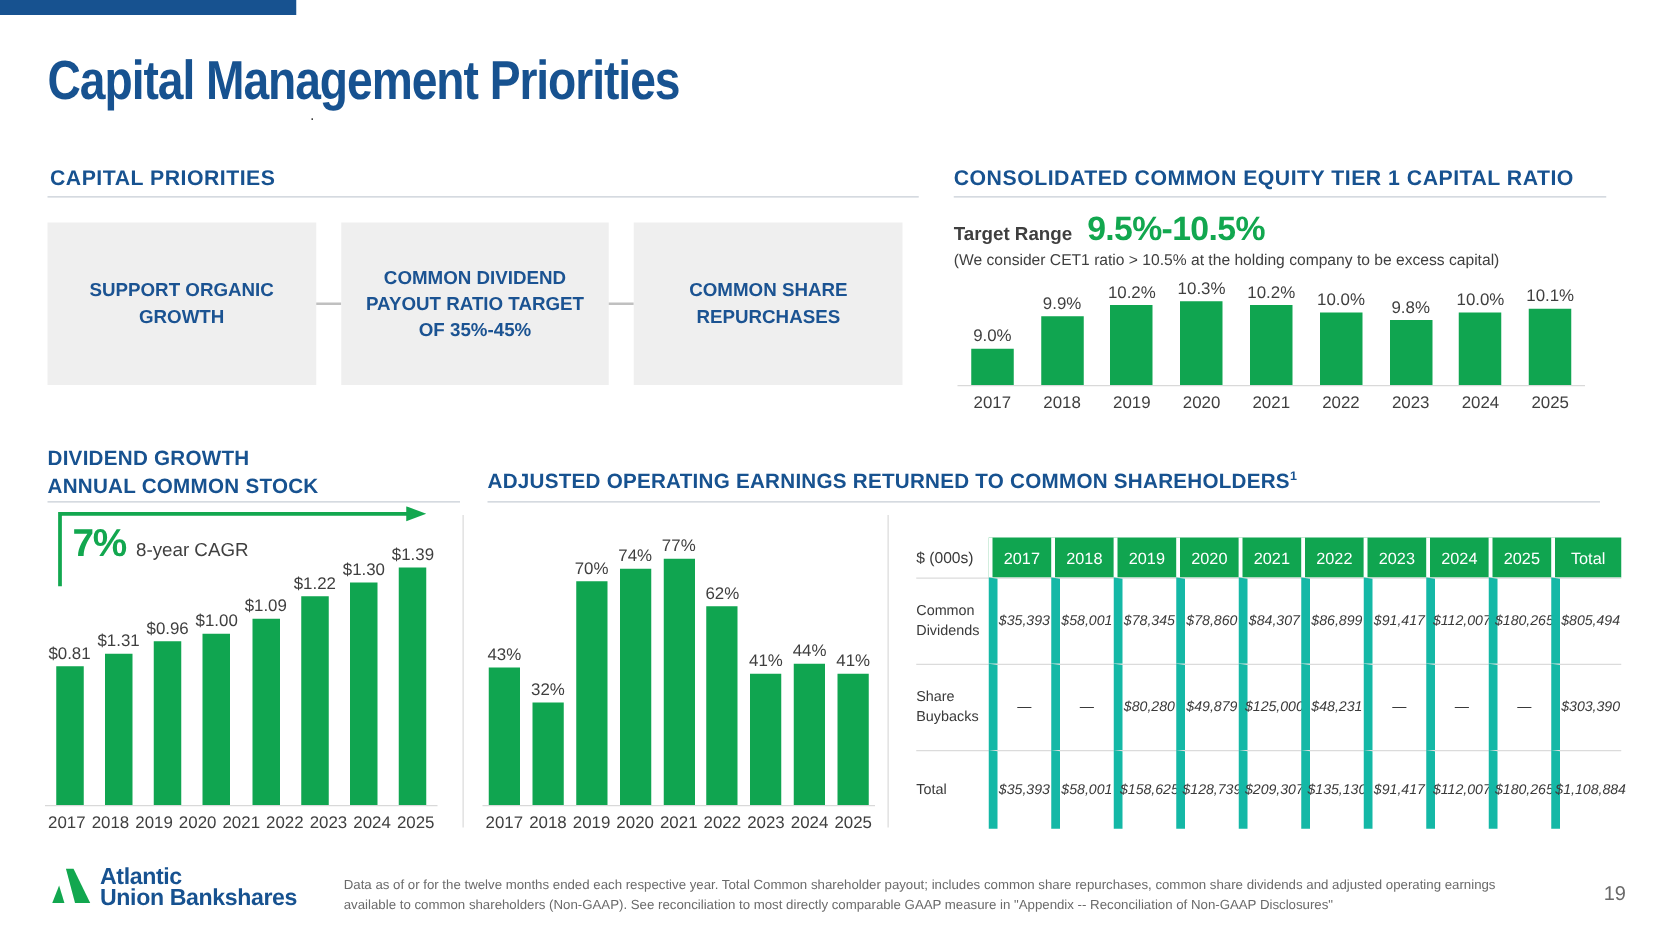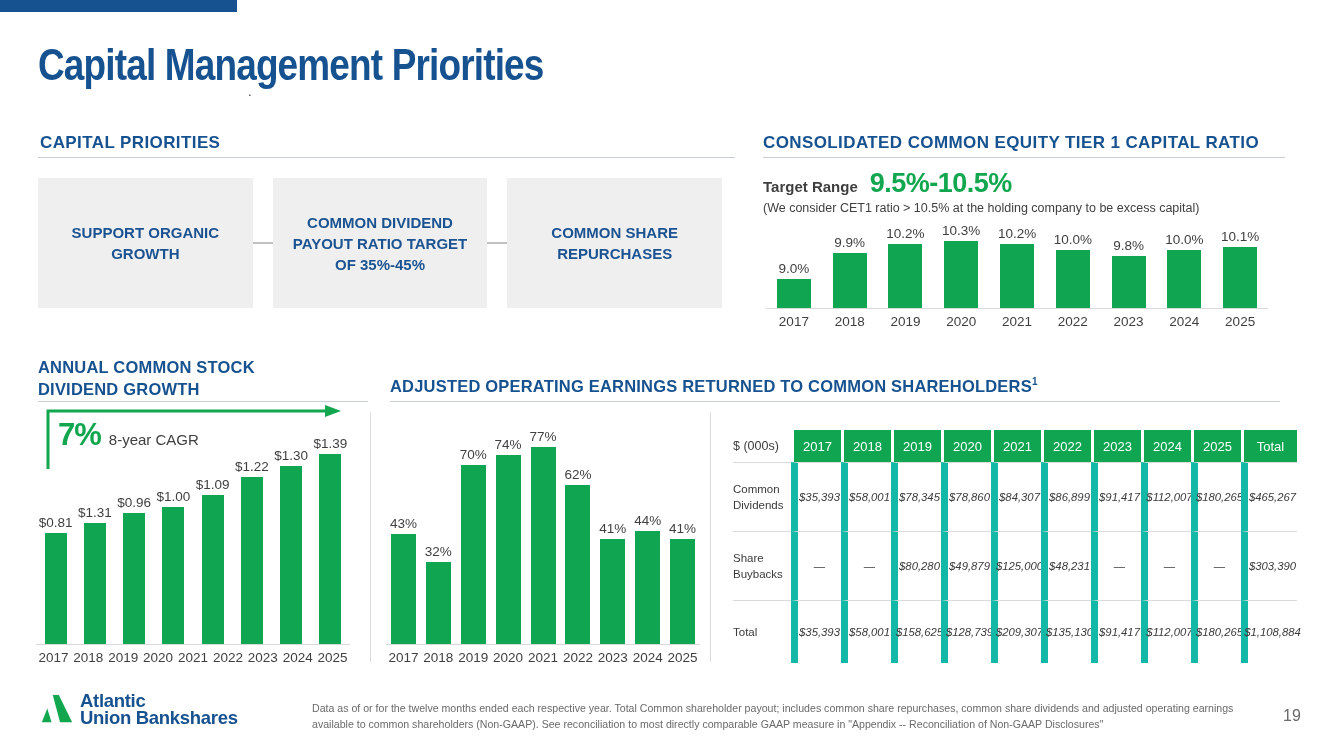--- a/index.html
+++ b/index.html
@@ -66,21 +66,21 @@
   .ptable .th-unit { font-size:12.5px; color:#3a3a3a; display:flex; align-items:center; }
   .ptable .th { background:#10a550; color:#ffffff; font-size:13px; display:flex; align-items:center; justify-content:center;
                 border-left:3px solid #ffffff; }
   .ptable .rl { font-size:11.5px; color:#3a3a3a; line-height:1.4; display:flex; align-items:center; border-top:1px solid #dbdbdb; padding-right:4px; }
   .ptable .td { font-size:11.3px; color:#3a3a3a; display:flex; align-items:center; justify-content:center;
                 border-top:1px solid #dbdbdb; border-left:7px solid #14b8a6; white-space:nowrap;font-style:italic; }
 
   
   .logo { position:absolute; left:40px; top:690px; display:flex; align-items:center; gap:6px; }
   .logo-text { color:#175290; font-weight:bold; font-size:18.5px; line-height:17px; letter-spacing:-0.3px; }
-  .footnote { position:absolute; left:275px; top:701px; width:950px; font-size:10.6px; line-height:15.5px; color:#6a6a6a;margin-left:37px; }
+  .footnote { position:absolute; left:275px; top:701px; width:950px; font-size:10.6px; line-height:15.5px; color:#6a6a6a; }
   .page-num { position:absolute; left:1283px; top:707px; font-size:16px; color:#6a6a6a; }
 </style>
 </head>
 <body>
 
 <div class="slide">
 
   <div class="topbar"></div>
 
   <h1 class="title">Capital Management Priorities</h1>
@@ -153,22 +153,22 @@
         <span class="year-label">2020</span>
         <span class="year-label">2021</span>
         <span class="year-label">2022</span>
         <span class="year-label">2023</span>
         <span class="year-label">2024</span>
         <span class="year-label">2025</span>
       </div>
   </div>
 
   <div class="sec-head head-annual">
+    <div>DIVIDEND GROWTH</div>
     <div>ANNUAL COMMON STOCK</div>
-    <div>DIVIDEND GROWTH</div>
   </div>
   <div class="sec-rule" style="left:38px; top:401px; width:330px;"></div>
   <div class="v-rule" style="left:370px; top:412px; height:250px;"></div>
 
   <svg class="cagr-arrow" width="300" height="66" viewBox="0 0 300 66">
     <path d="M4,64 L4,6 L283,6" fill="none" stroke="#12a74f" stroke-width="3"></path>
     <polygon points="281,0 297,6 281,12" fill="#12a74f"></polygon>
   </svg>
   <div class="cagr-text">
     <span class="cagr-value">7%</span>
@@ -298,21 +298,21 @@
       <div class="rl">Common Dividends</div>
       <div class="td">$35,393</div>
       <div class="td">$58,001</div>
       <div class="td">$78,345</div>
       <div class="td">$78,860</div>
       <div class="td">$84,307</div>
       <div class="td">$86,899</div>
       <div class="td">$91,417</div>
       <div class="td">$112,007</div>
       <div class="td">$180,265</div>
-      <div class="td">$465,267</div>
+      <div class="td">$805,494</div>
       <div class="rl">Share Buybacks</div>
       <div class="td">—</div>
       <div class="td">—</div>
       <div class="td">$80,280</div>
       <div class="td">$49,879</div>
       <div class="td">$125,000</div>
       <div class="td">$48,231</div>
       <div class="td">—</div>
       <div class="td">—</div>
       <div class="td">—</div>

